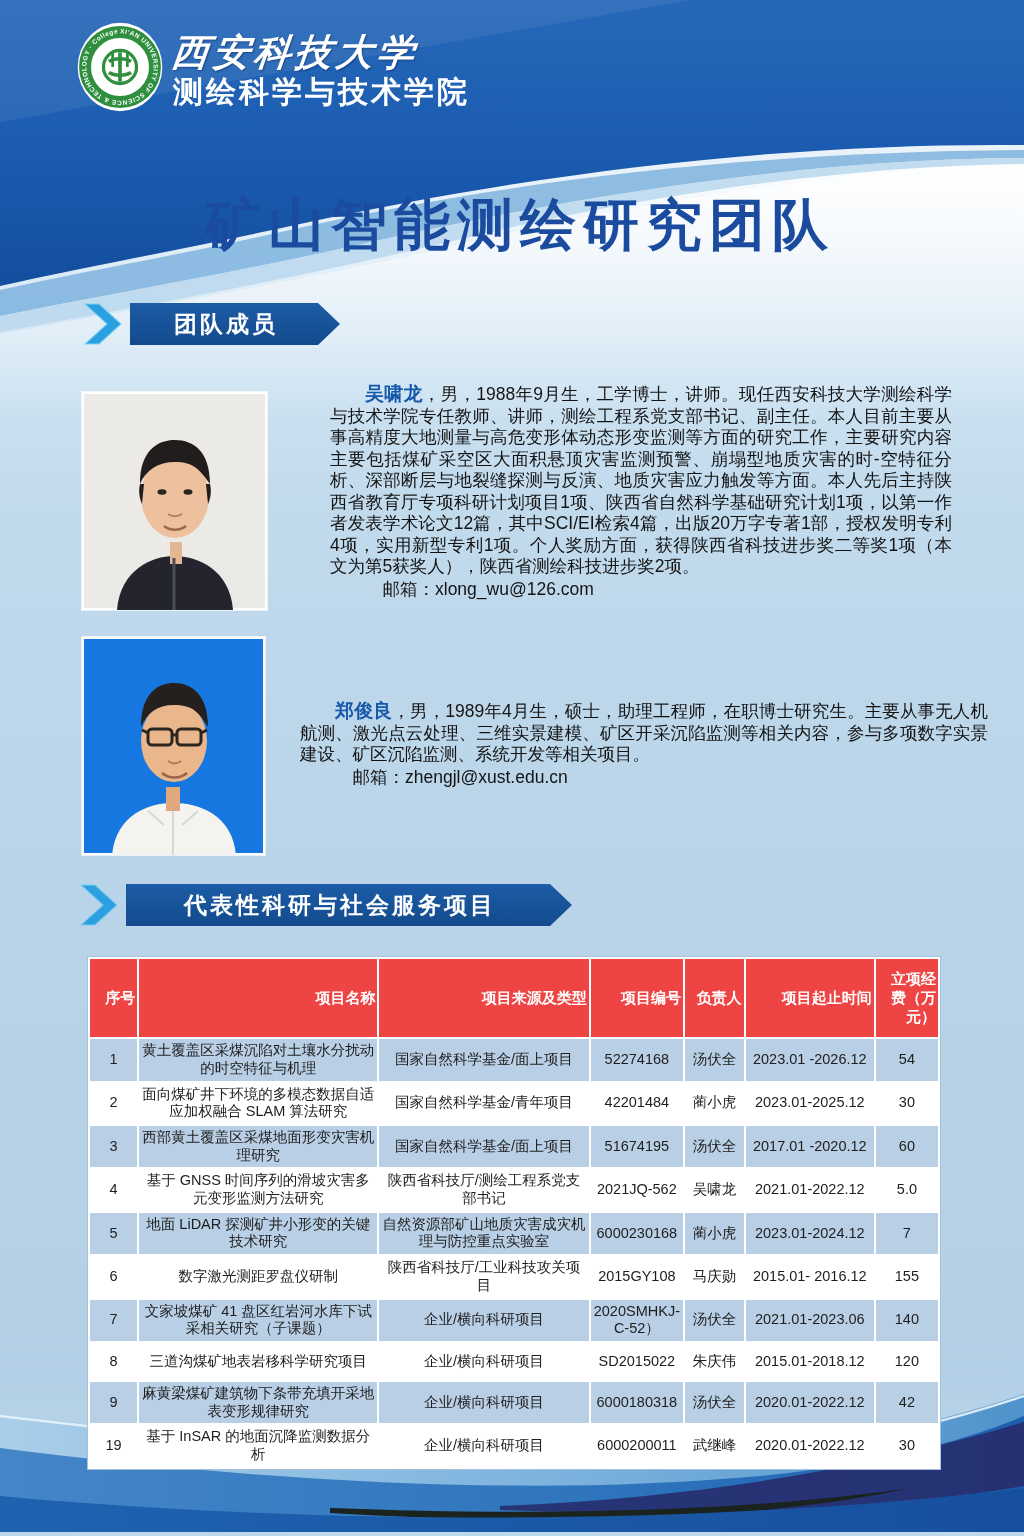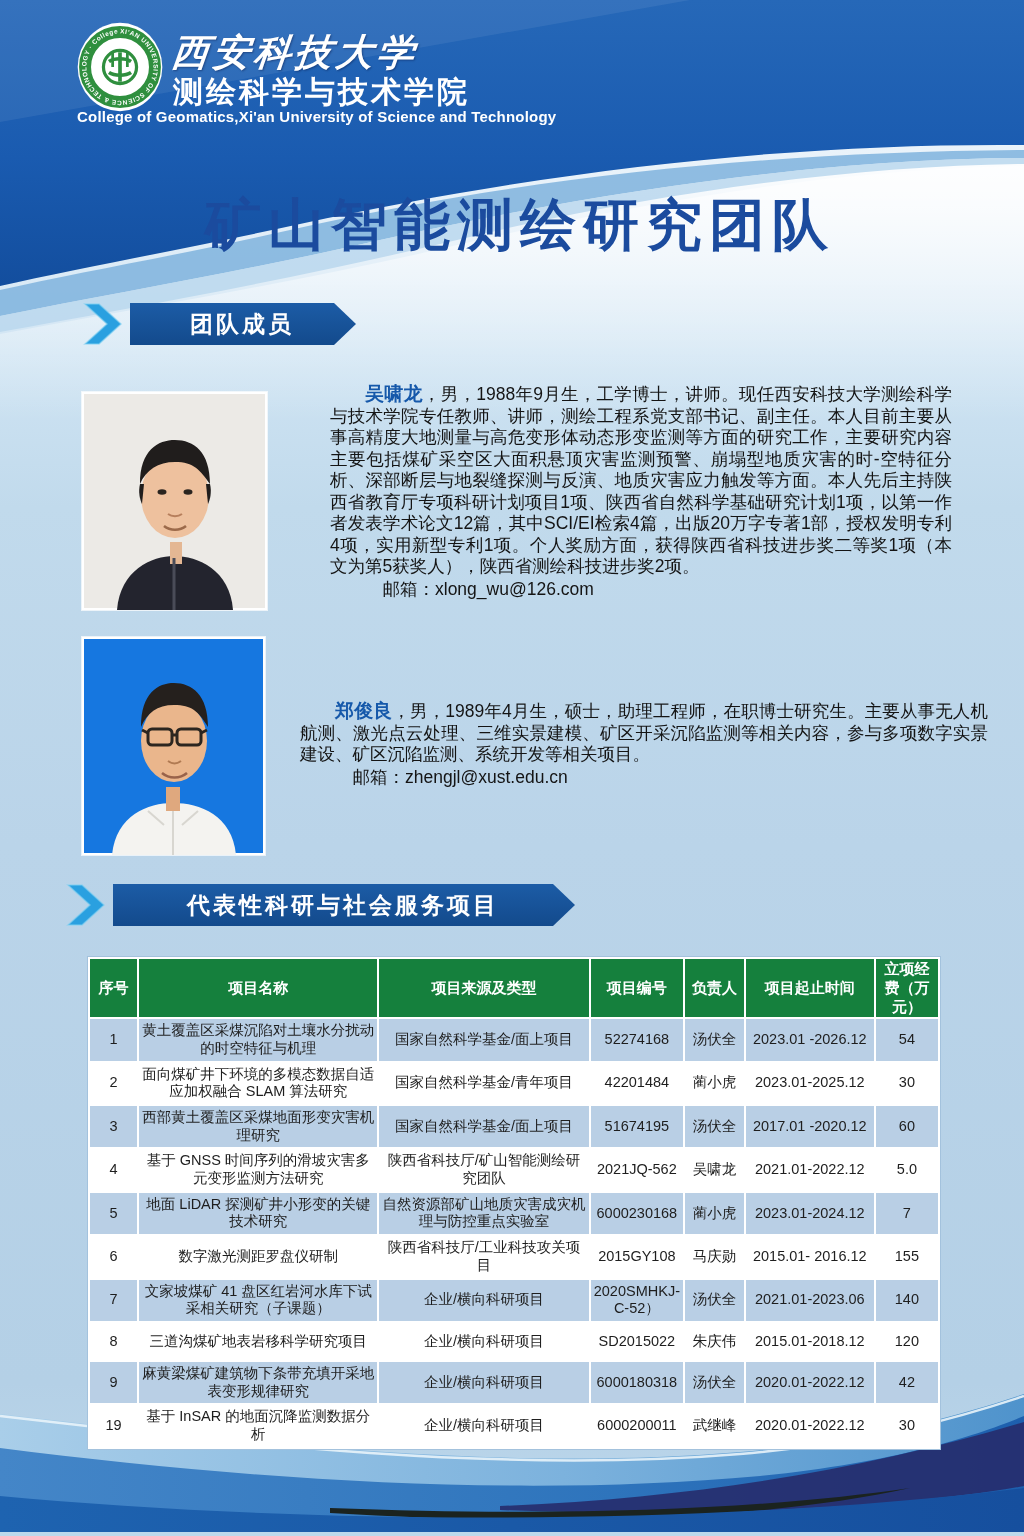--- a/index.html
+++ b/index.html
@@ -17,43 +17,43 @@
     font-size:37px;font-weight:bold;font-style:italic;letter-spacing:4px;transform:skewX(-6deg);text-shadow:1px 1px 2px rgba(0,0,40,.35);}
   .hdr-cn-college{position:absolute;left:173px;top:72px;color:#fff;font-size:30px;font-weight:bold;letter-spacing:3px;}
   .hdr-en{position:absolute;left:77px;top:108px;color:#fff;font-size:15px;font-weight:bold;letter-spacing:.2px;}
 
   .page-title{position:absolute;left:0;top:188px;width:100%;text-align:center;color:#1b4b9e;
     font-size:56px;font-weight:900;letter-spacing:7px;margin-left:8px;}
 
   
   .banner-row{position:absolute;display:flex;align-items:center;gap:7px;height:42px;}
   #banner-members{left:83px;top:303px;}
-  #banner-projects{left:66px;top:884px;font-family:Liberation Serif, serif;}
+  #banner-projects{left:79px;top:884px;font-family:Liberation Serif, serif;}
   .chev{width:40px;height:42px;flex:0 0 auto;}
   .banner{position:relative;height:42px;display:flex;align-items:center;justify-content:center;
     background:linear-gradient(180deg,#1c5ca6,#134a8c);color:#fff;font-size:23px;font-weight:bold;letter-spacing:3px;
-    clip-path:polygon(0 0,calc(100% - 22px) 0,100% 50%,calc(100% - 22px) 100%,0 100%);padding-left:16px;}
+    clip-path:polygon(0 0,calc(100% - 22px) 0,100% 50%,calc(100% - 22px) 100%,0 100%);}
   #banner-members .banner{width:192px;padding-right:18px;}
   #banner-projects .banner{width:428px;padding-right:18px;}
 
   
   .photo{position:absolute;box-shadow:0 0 0 1px rgba(255,255,255,.7);}
   #photo-1{left:82px;top:392px;width:185px;height:218px;}
   #photo-2{left:82px;top:637px;width:183px;height:218px;}
   .member-text{position:absolute;color:#141414;font-size:17.5px;line-height:21.5px;text-align:justify;}
   #member-text-1{left:330px;top:383px;width:622px;}
   #member-text-2{left:300px;top:670px;width:688px;margin-top:30px;}
   .bio{margin:0;text-indent:2em;}
   .mname{color:#1558aa;font-weight:bold;font-size:19px;}
   .email-line{margin:1px 0 0 0;text-indent:3em;}
 
   
   .table-wrap{position:absolute;left:87px;top:956px;width:852px;border:1px solid #a3c2dd;background:#fff;}
   table.projects{width:100%;border-collapse:separate;border-spacing:2px;background:#fff;}
-  table.projects th{background:#15803d;color:#fff;font-size:15px;font-weight:bold;height:42px;padding:1px 2px;line-height:1.25;}
+  table.projects th{background:#ef4444;color:#fff;font-size:15px;font-weight:bold;height:42px;padding:11px 2px;line-height:1.25;text-align:right;}
   table.projects td{font-size:14.5px;color:#1e1e1e;text-align:center;vertical-align:middle;padding:3px 3px;line-height:1.22;height:31px;}
   tr.odd td{background:#b9cfe5;}
   tr.even td{background:#ffffff;}
 </style>
 </head>
 <body>
 
 <div class="poster">
 
   <svg id="top-decor" class="decor" width="1024" height="420" viewBox="0 0 1024 420">
@@ -115,21 +115,20 @@
       <circle cx="50" cy="50" r="18" stroke-width="3.5"></circle>
       <path d="M50,34 V66" stroke-width="4"></path>
       <path d="M38,44 C 44,40 56,40 62,44" stroke-width="4"></path>
       <path d="M38,56 C 44,60 56,60 62,56" stroke-width="4"></path>
       <path d="M42,34 V50 M58,34 V50" stroke-width="3"></path>
     </g>
   </svg>
 
   <div class="hdr-cn-univ">西安科技大学</div>
   <div class="hdr-cn-college">测绘科学与技术学院</div>
-  <div class="hdr-en">College of  Geomatics,Xi'an University of Science and Technology</div>
 
   <div class="page-title">矿山智能测绘研究团队</div>
 
   <div class="banner-row" id="banner-members">
     <svg class="chev" viewBox="0 0 40 42">
       <polygon points="2,1 16,1 38,21 16,41 2,41 24,21" fill="#2aa0e0"></polygon>
       <polygon points="2,1 16,1 38,21 16,41 2,41 24,21" fill="none" stroke="#7fd0f2" stroke-width="1.5" opacity="0.6"></polygon>
     </svg>
     <div class="banner">团队成员</div>
   </div>
@@ -229,21 +228,21 @@
             <td>西部黄土覆盖区采煤地面形变灾害机理研究</td>
             <td>国家自然科学基金/面上项目</td>
             <td>51674195</td>
             <td>汤伏全</td>
             <td>2017.01 -2020.12</td>
             <td>60</td>
           </tr>
           <tr class="even">
             <td>4</td>
             <td>基于 GNSS 时间序列的滑坡灾害多元变形监测方法研究</td>
-            <td>陕西省科技厅/矿山智能测绘研究团队</td>
+            <td>陕西省科技厅/测绘工程系党支部书记</td>
             <td>2021JQ-562</td>
             <td>吴啸龙</td>
             <td>2021.01-2022.12</td>
             <td>5.0</td>
           </tr>
           <tr class="odd">
             <td>5</td>
             <td>地面 LiDAR 探测矿井小形变的关键技术研究</td>
             <td>自然资源部矿山地质灾害成灾机理与防控重点实验室</td>
             <td>6000230168</td>

